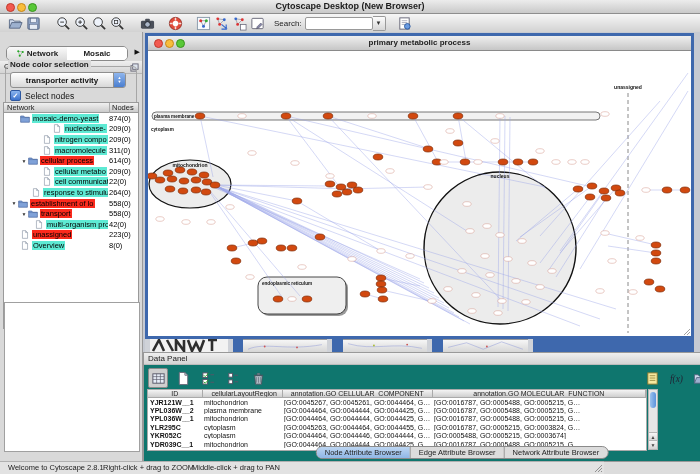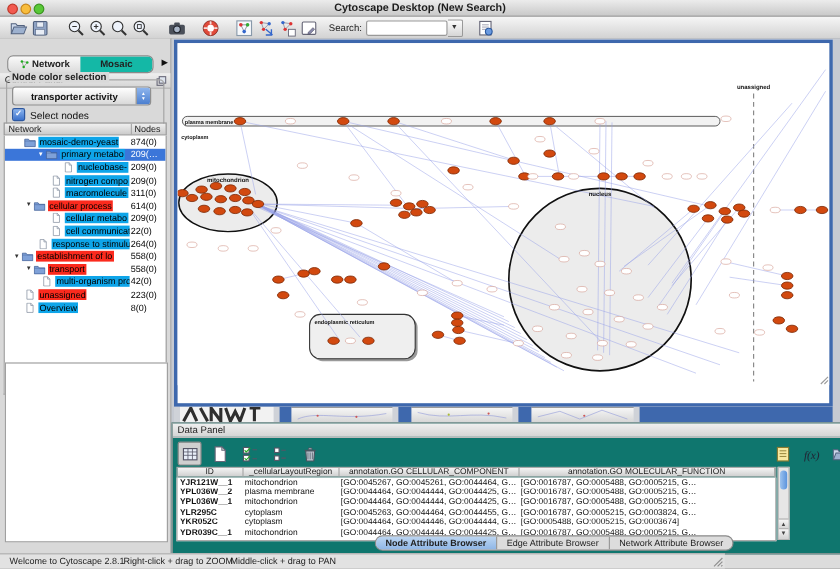--- a/index.html
+++ b/index.html
@@ -31,21 +31,21 @@
     background:#d9d9d9;border-right:1px solid #9a9a9a;}
   .cp-head{position:absolute;left:0;top:0;width:100%;height:12px;
     background:linear-gradient(#efefef,#d4d4d4);border-bottom:1px solid #b5b5b5;margin-top:29px;}
   .cp-head .t{font-size:8px;color:#222;padding-left:4px;line-height:12px}
   .floatico{position:absolute;right:3px;top:2px;width:9px;height:9px}
   .floatico svg{width:9px;height:9px;display:block}
   .tabbar{position:absolute;left:6px;top:14px;width:120px;height:13px;display:flex;
     border:1px solid #8a8a8a;border-radius:5px;overflow:hidden;background:#e8e8e8}
   .tab{flex:1;display:flex;align-items:center;justify-content:center;font-size:8px;
     font-weight:bold;color:#222;background:linear-gradient(#fafafa,#dcdcdc)}
-  .tab.sel{background:#14b8a6}
+  .tab.sel{background:#ffffff}
   .tab .ni{width:9px;height:9px;margin-right:2px}
   .tab .ni svg{width:9px;height:9px;display:block}
   .tab-ovf{position:absolute;right:2px;top:16px;font-size:7px;color:#111}
   .groupbox{position:absolute;left:5px;top:34px;width:130px;height:38px;
     border:1px solid #a6a6a6;border-radius:4px}
   .legend{position:absolute;left:8px;top:28px;font-size:8px;font-weight:bold;color:#222;
     background:#d9d9d9;padding:0 2px;z-index:2}
   .dropdown{position:absolute;left:10px;top:40px;width:114px;height:14px;
     border:1px solid #8f8f8f;border-radius:3px;background:linear-gradient(#ffffff,#d8d8d8);
     display:flex;align-items:center;overflow:hidden}
@@ -66,21 +66,21 @@
     border:1px solid #9a9a9a;border-top:none;box-sizing:border-box;overflow:hidden}
   .trow{position:relative;height:10.6px;display:flex;align-items:center;font-size:7.5px;color:#000;white-space:nowrap}
   .trow.sel{background:#3b76d9}
   .tleft{display:flex;align-items:center;width:104px;overflow:hidden;flex:none;height:100%}
   .tind{flex:none;height:1px}
   .tarrow{flex:none;width:8px;font-size:5px;color:#333;text-align:center}
   .trow.sel .tarrow{color:#fff}
   .ticon{flex:none;width:11px;height:9px;margin-right:1px}
   .ticon svg{width:10px;height:9px;display:block}
   .tlabel{padding:0 1px;line-height:9px}
-  .tlabel.green{background:#0ea5e9}
+  .tlabel.green{background:#5eead4}
   .tlabel.red{background:#fb2a1d}
   .tcount{position:absolute;left:105px;font-size:7.5px;color:#000}
   .trow.sel .tcount{color:#fff}
   .overview-box{position:absolute;left:4px;top:270px;width:134px;height:148px;
     background:#fff;border:1px solid #a0a0a0}
   
   .workspace{position:absolute;left:143px;top:32px;width:557px;height:430px;background:#c6cad2;}
   .netwin{position:absolute;left:2px;top:1px;width:543px;height:300px;border:3px solid #3e68ad;background:#fff}
   .nw-title{position:relative;height:14px;background:linear-gradient(#efefef,#c6c6c6);
     border-bottom:1px solid #8a8a8a;}
@@ -115,37 +115,37 @@
   .dt-c.id{font-weight:bold}
   .vscroll{position:absolute;left:504px;top:36px;width:10px;height:61px;background:#e6e6e6;border:1px solid #b5b5b5;box-sizing:border-box}
   .vthumb{position:absolute;left:1px;top:2px;width:6px;height:16px;border-radius:3px;
     background:linear-gradient(90deg,#9cc2ee,#5b93dd)}
   .varr{position:absolute;left:0;width:8px;height:8px;font-size:5px;line-height:8px;text-align:center;color:#444;
     background:linear-gradient(#f6f6f6,#d2d2d2);border-top:1px solid #b5b5b5}
   .dp-tabs{position:absolute;left:50%;transform:translateX(-50%);bottom:2px;display:flex;
     border:1px solid #8a8a8a;border-radius:7px;overflow:hidden;background:#dcdcdc;height:11px}
   .dp-tab{font-size:7.5px;color:#222;line-height:11px;padding:0 8px;border-left:1px solid #9a9a9a;white-space:nowrap}
   .dp-tab:first-child{border-left:none}
-  .dp-tab.sel{background:linear-gradient(#bdd6f2,#8fb6e6);font-weight:bold}
+  .dp-tab.sel{background:linear-gradient(#bdd6f2,#8fb6e6);font-weight:normal}
   
   .statusbar{position:absolute;left:0;bottom:0;width:604px;height:12px;background:#e2e2e2;border-top:1px solid #b0b0b0}
   .statusbar span{position:absolute;top:1px;font-size:7.5px;color:#222;white-space:nowrap}
   .st1{left:8px}.st2{left:103px}.st3{left:192px}
   .grip{position:absolute;right:1px;bottom:1px;width:10px;height:10px}
 </style>
 </head>
 <body>
 
 <div class="screen">
 
   <div class="titlebar">
     <span class="light l-red"></span>
     <span class="light l-yel"></span>
     <span class="light l-grn"></span>
-    <span class="title">Cytoscape Desktop (New Search)</span>
+    <span class="title">Cytoscape Desktop (New Browser)</span>
   </div>
 
   <div class="toolbar" id="main-toolbar">
 
     <span class="tbtn" style="margin-left: 6px;">
         <svg viewBox="0 0 16 16">
           <path d="M1.5 13V4h4l1.2 1.5H13V7" fill="#cdd8ea" stroke="#51617e" stroke-width=".9"></path>
           <path d="M1.5 13l2.4-6H15l-2.4 6z" fill="#9db1cf" stroke="#51617e" stroke-width=".9"></path>
         </svg>
       </span>
@@ -295,34 +295,20 @@
             <span class="ticon folder-icon">
               <svg viewBox="0 0 16 14">
                 <path d="M1 3h5l1.5 2H15v8H1z" fill="#7fa1d8" stroke="#3f5d96" stroke-width="1"></path>
                 <path d="M1 5.5h14" stroke="#3f5d96" stroke-width=".6"></path>
               </svg>
             </span>
             <span class="tlabel green">mosaic-demo-yeast</span>
           </div>
           <span class="tcount">874(0)</span>
         </div>
-        <div class="trow sel">
-          <div class="tleft">
-            <span class="tind" style="width: 26px;"></span>
-            <span class="tarrow">▼</span>
-            <span class="ticon folder-icon">
-              <svg viewBox="0 0 16 14">
-                <path d="M1 3h5l1.5 2H15v8H1z" fill="#7fa1d8" stroke="#3f5d96" stroke-width="1"></path>
-                <path d="M1 5.5h14" stroke="#3f5d96" stroke-width=".6"></path>
-              </svg>
-            </span>
-            <span class="tlabel green">primary metabo</span>
-          </div>
-          <span class="tcount">209(…</span>
-        </div>
         <div class="trow">
           <div class="tleft">
             <span class="tind" style="width: 48px;"></span>
             <span class="ticon file-icon">
               <svg viewBox="0 0 13 14">
                 <path d="M2.5 1h5l3 3v9h-8z" fill="#fff" stroke="#8a94a4" stroke-width="1"></path>
                 <path d="M7.5 1v3h3" fill="none" stroke="#8a94a4" stroke-width="1"></path>
               </svg>
             </span>
             <span class="tlabel green">nucleobase-</span>
@@ -474,20 +460,26 @@
             <span class="tlabel green">Overview</span>
           </div>
           <span class="tcount">8(0)</span>
         </div>
       </div>
     <div class="overview-box"></div>
   </div>
 
   <div class="workspace">
     <div class="netwin">
+      <div class="nw-title">
+        <span class="light l-red" style="top:3px"></span>
+        <span class="light l-yel" style="top:3px"></span>
+        <span class="light l-grn" style="top:3px"></span>
+        <span class="t">primary metabolic process</span>
+      </div>
       <div class="nw-canvas">
         <svg id="graph-svg" width="543" height="285" viewBox="148 50 543 285">
             <rect x="152" y="111" width="448" height="8" rx="4" fill="#f2f2f2" stroke="#555" stroke-width="0.8"></rect>
             <ellipse cx="190" cy="183" rx="41" ry="24" fill="#ececec" stroke="#111" stroke-width="1.2"></ellipse>
             <circle cx="500" cy="247" r="76" fill="#ececec" stroke="#111" stroke-width="1.4"></circle>
             <rect x="260" y="278" width="88" height="37" rx="9" fill="#9a9a9a"></rect>
             <rect x="258" y="276" width="88" height="37" rx="9" fill="#efefef" stroke="#333" stroke-width="0.9"></rect>
             <line x1="628" y1="92" x2="628" y2="332" stroke="#8a8a8a" stroke-width="1" stroke-dasharray="4,3"></line>
             <line x1="213" y1="183" x2="424" y2="282" stroke="#9aa3e8" stroke-width="0.7" opacity="0.6"></line>
             <line x1="213" y1="183" x2="429" y2="287" stroke="#9aa3e8" stroke-width="0.7" opacity="0.6"></line>

